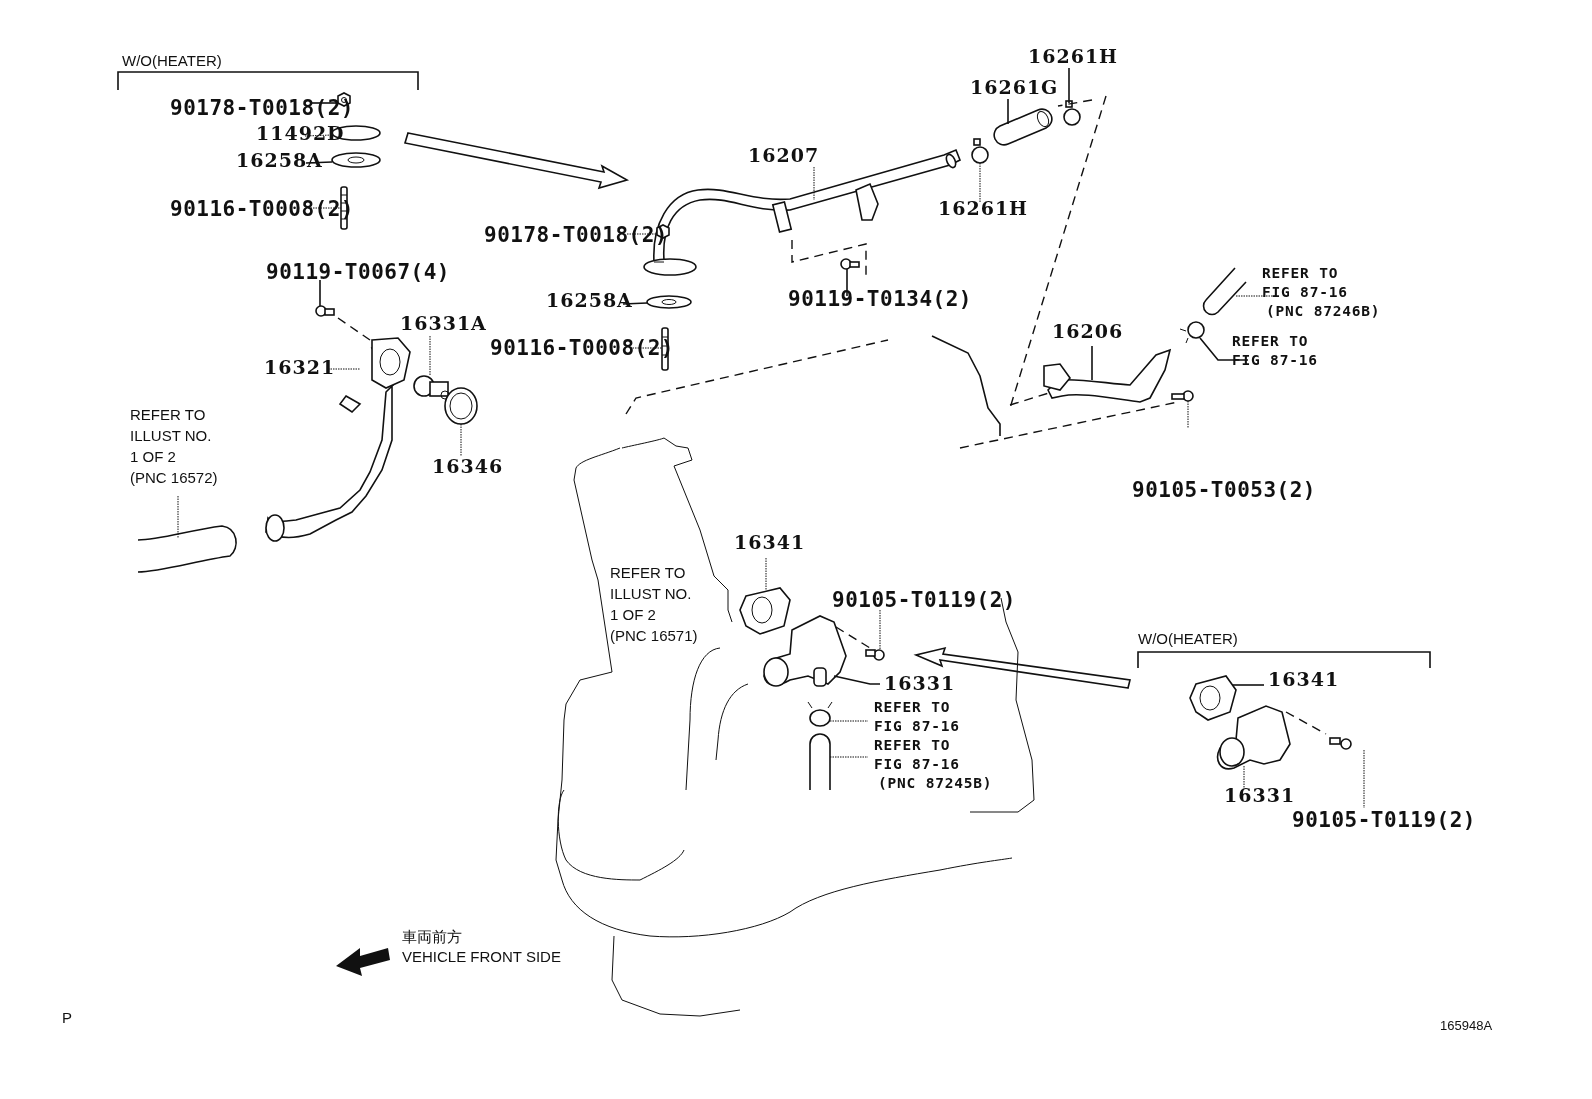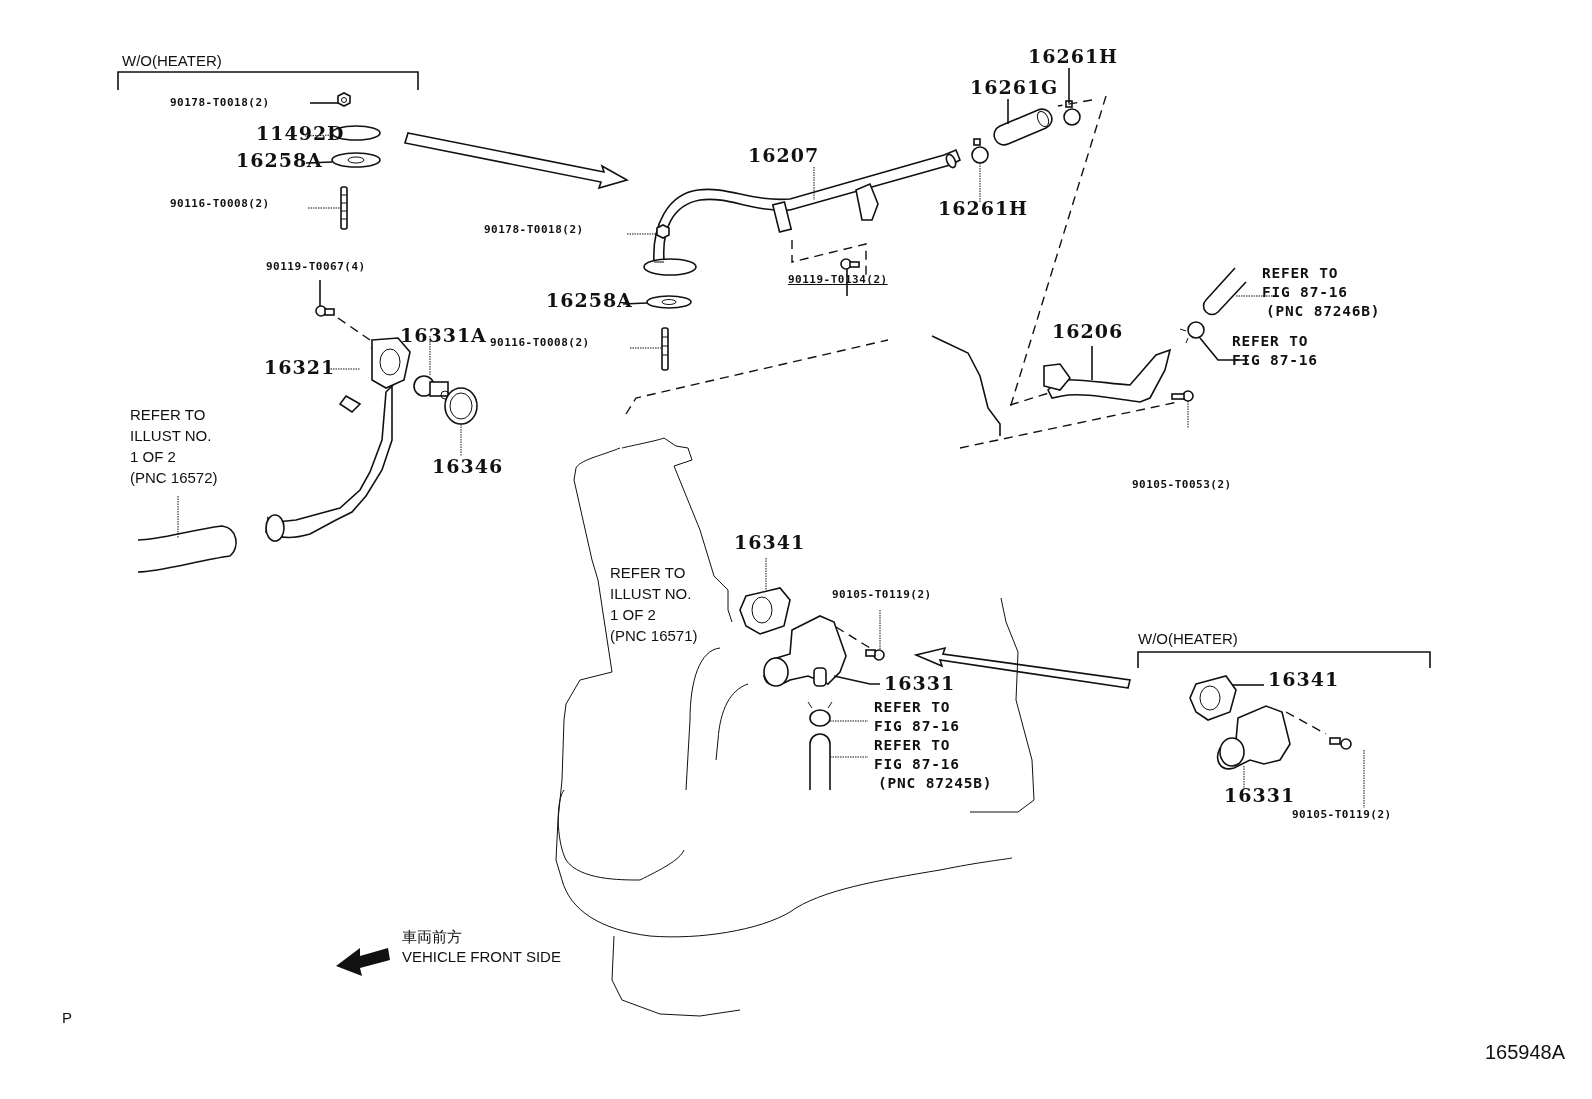--- a/index.html
+++ b/index.html
@@ -1,19 +1,19 @@
 <!DOCTYPE html>
 <html><head>
 <meta charset="utf-8">
 <style>
   html, body { margin: 0; padding: 0; background: #ffffff; }
   body { width: 1592px; height: 1099px; position: relative; overflow: hidden; }
   #canvas { position: absolute; left: 0; top: 0; width: 1388px; height: 1099px; }
   .lbl { position: absolute; white-space: nowrap; color: #111; }
-  .pn { font-family: "DejaVu Sans Mono", "Liberation Mono", monospace; font-weight: bold; font-size: 11px; letter-spacing: 0.5px; }
+  .pn { font-family: "DejaVu Sans Mono", "Liberation Mono", monospace; font-weight: bold; font-size: 21px; letter-spacing: 0.5px; }
   .pn-big { font-family: "DejaVu Serif", "Liberation Serif", serif; font-weight: bold; font-size: 19px; letter-spacing: 1px; }
   .note { font-family: "Liberation Sans", "DejaVu Sans", sans-serif; font-size: 15px; line-height: 21px; }
   .ref { font-family: "DejaVu Sans Mono", "Liberation Mono", monospace; font-weight: bold; font-size: 14.5px; line-height: 19px; letter-spacing: 0.8px; }
   svg .ln { stroke: #111; stroke-width: 1.6; fill: none; }
   svg .thin { stroke: #111; stroke-width: 1; fill: none; }
   svg .dash { stroke: #111; stroke-width: 1.4; fill: none; stroke-dasharray: 9 6; }
   svg .leader { stroke: #111; stroke-width: 1; fill: none; stroke-dasharray: 1.5 1; }
   svg .part { stroke: #111; stroke-width: 1.6; fill: #fff; }
   svg .solid { fill: #111; stroke: none; }
 </style>
@@ -227,41 +227,41 @@
 <div class="lbl note" style="left:122px;top:50px;">W/O(HEATER)</div>
 <div class="lbl pn" style="left:170px;top:96px;">90178-T0018(2)</div>
 <div class="lbl pn-big" style="left:256px;top:122px;">11492D</div>
 <div class="lbl pn-big" style="left:236px;top:149px;">16258A</div>
 <div class="lbl pn" style="left:170px;top:197px;">90116-T0008(2)</div>
 
 <div class="lbl pn-big" style="left:748px;top:144px;">16207</div>
 <div class="lbl pn" style="left:484px;top:223px;">90178-T0018(2)</div>
 <div class="lbl pn-big" style="left:546px;top:289px;">16258A</div>
 <div class="lbl pn" style="left:490px;top:336px;">90116-T0008(2)</div>
-<div class="lbl pn" style="left:788px;top:273px;text-decoration:underline;">90119-T0134(2)</div>
+<div class="lbl pn" style="left:788px;top:287px;">90119-T0134(2)</div>
 
 <div class="lbl pn-big" style="left:1028px;top:45px;">16261H</div>
 <div class="lbl pn-big" style="left:970px;top:76px;">16261G</div>
 <div class="lbl pn-big" style="left:938px;top:197px;">16261H</div>
 
 <div class="lbl pn-big" style="left:1052px;top:320px;">16206</div>
 <div class="lbl pn" style="left:1132px;top:430px;margin-top:48px;">90105-T0053(2)</div>
 
 <div class="lbl ref" style="left:1262px;top:264px;">
   <div>REFER TO</div>
   <div>FIG 87-16</div>
   <div style="padding-left:4px">(PNC 87246B)</div>
 </div>
 <div class="lbl ref" style="left:1232px;top:332px;">
   <div>REFER TO</div>
   <div>FIG 87-16</div>
 </div>
 
 <div class="lbl pn" style="left:266px;top:260px;">90119-T0067(4)</div>
-<div class="lbl pn-big" style="left:400px;top:324px;text-align:center;">16331A</div>
+<div class="lbl pn-big" style="left:400px;top:312px;text-align:center;">16331A</div>
 <div class="lbl pn-big" style="left:264px;top:356px;">16321</div>
 <div class="lbl pn-big" style="left:432px;top:455px;text-align:right;">16346</div>
 
 <div class="lbl note" style="left:130px;top:404px;">
   <div>REFER TO</div>
   <div>ILLUST NO.</div>
   <div>1 OF 2</div>
   <div>(PNC 16572)</div>
 </div>
 
@@ -288,14 +288,14 @@
 <div class="lbl pn-big" style="left:1268px;top:668px;">16341</div>
 <div class="lbl pn-big" style="left:1224px;top:784px;">16331</div>
 <div class="lbl pn" style="left:1292px;top:808px;">90105-T0119(2)</div>
 
 <div class="lbl note" style="left:402px;top:927px;line-height:20px;">
   <div>車両前方</div>
   <div>VEHICLE FRONT SIDE</div>
 </div>
 
 <div class="lbl note" style="left:62px;top:1007px;">P</div>
-<div class="lbl note" style="left:1440px;top:1042px;font-size:20px;margin-left:45px;">165948A</div>
+<div class="lbl note" style="left:1440px;top:1015px;font-size:13px;">165948A</div>
 </div>
 
 </body></html>

